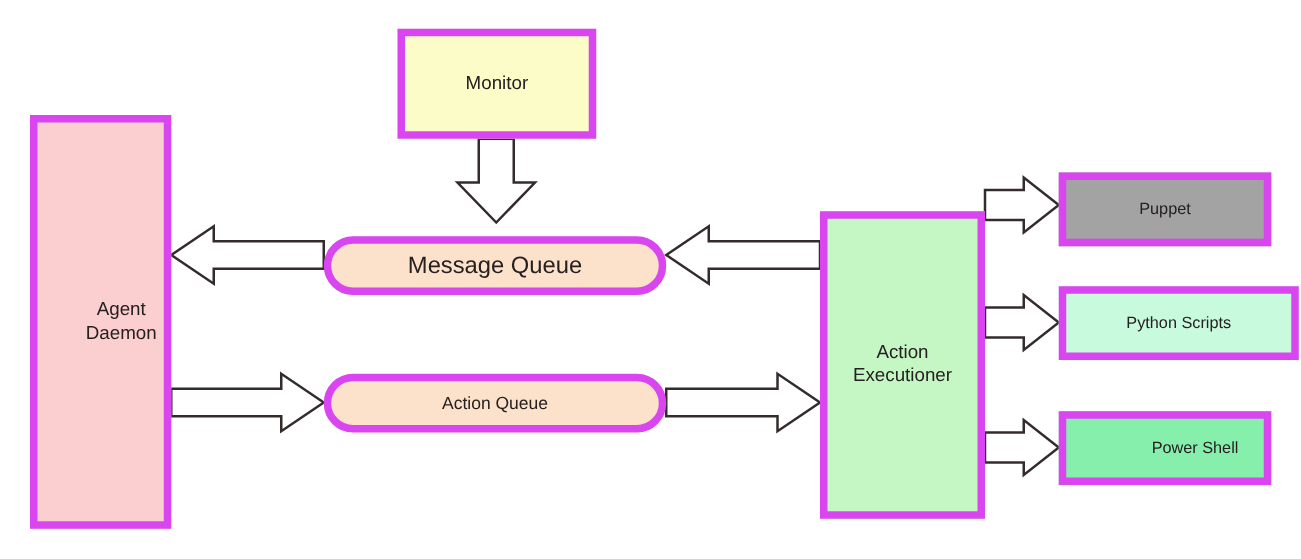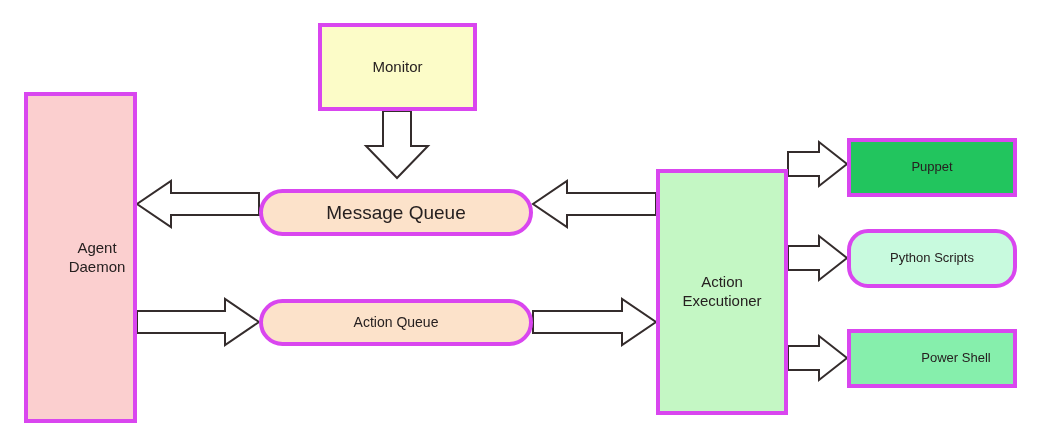--- a/index.html
+++ b/index.html
@@ -24,21 +24,21 @@
     width: 1041px;
     height: 447px;
   }
   .node {
     position: absolute;
     box-sizing: border-box;
     display: flex;
     align-items: center;
     justify-content: center;
     text-align: center;
-    border: 4px solid #d946ef;
+    border: 6px solid #d946ef;
     color: #262020;
     line-height: 1.25;
     white-space: pre-line;
     user-select: none;
   }
   .node-agent-daemon {
     left: 24px;  top: 92px;  width: 113px; height: 331px;
     background: #fbcfcf;
     font-size: 15px;
   }
@@ -63,24 +63,23 @@
     left: 656px; top: 136px; width: 132px; height: 246px;
     background: #c4f7c4;
     font-size: 15px;
   }
   .node-puppet {
     left: 847px; top: 138px; width: 170px; height: 59px;
     background: #e4fbd1;
     font-size: 13px;
   }
   .node-python-scripts {
-    left: 847px; top: 229px; width: 170px; height: 59px;
+    left: 847px; top: 229px; width: 192px; height: 59px;
     background: #c8fade;
     font-size: 13px;
-    border-radius: 21px;
   }
   .node-power-shell {
     left: 847px; top: 329px; width: 170px; height: 59px;
     background: #c8fbfd;
     font-size: 13px;
   }
   .edge-shape {
     fill: #ffffff;
     stroke: #342c2c;
     stroke-width: 2;
@@ -116,19 +115,19 @@
 
   <div class="node node-monitor" style="background: rgb(252, 252, 200);">Monitor</div>
 
   <div class="node node-message-queue" style="background: rgb(252, 226, 202);">Message Queue</div>
 
   <div class="node node-action-queue" style="background: rgb(252, 226, 202);">Action Queue</div>
 
   <div class="node node-action-executioner" style="background: rgb(196, 247, 196); margin-top: 33px;">Action
 Executioner</div>
 
-  <div class="node node-puppet" style="background: #22c55e;">Puppet</div>
+  <div class="node node-puppet" style="background: #a3a3a3;">Puppet</div>
 
   <div class="node node-python-scripts" style="background: rgb(200, 250, 222);">Python Scripts</div>
 
   <div class="node node-power-shell" style="background: #86efac; padding-left: 48px;">Power Shell</div>
 
 </div>
 
 </body></html>

